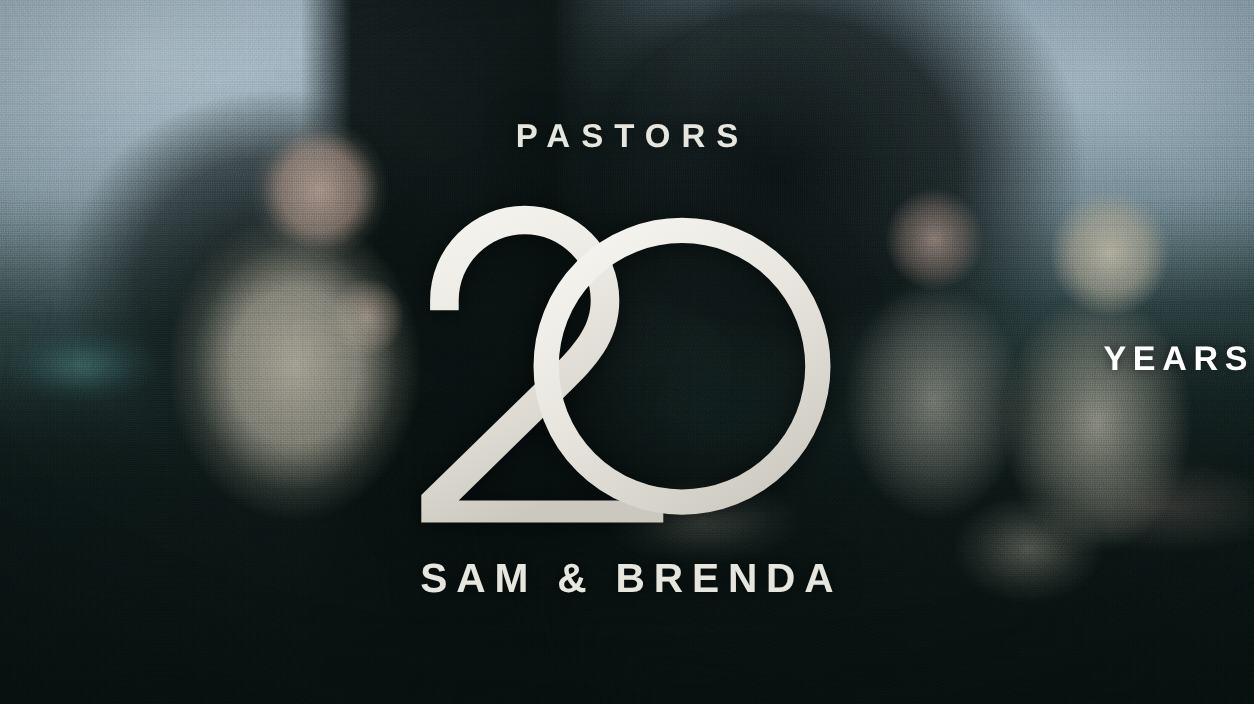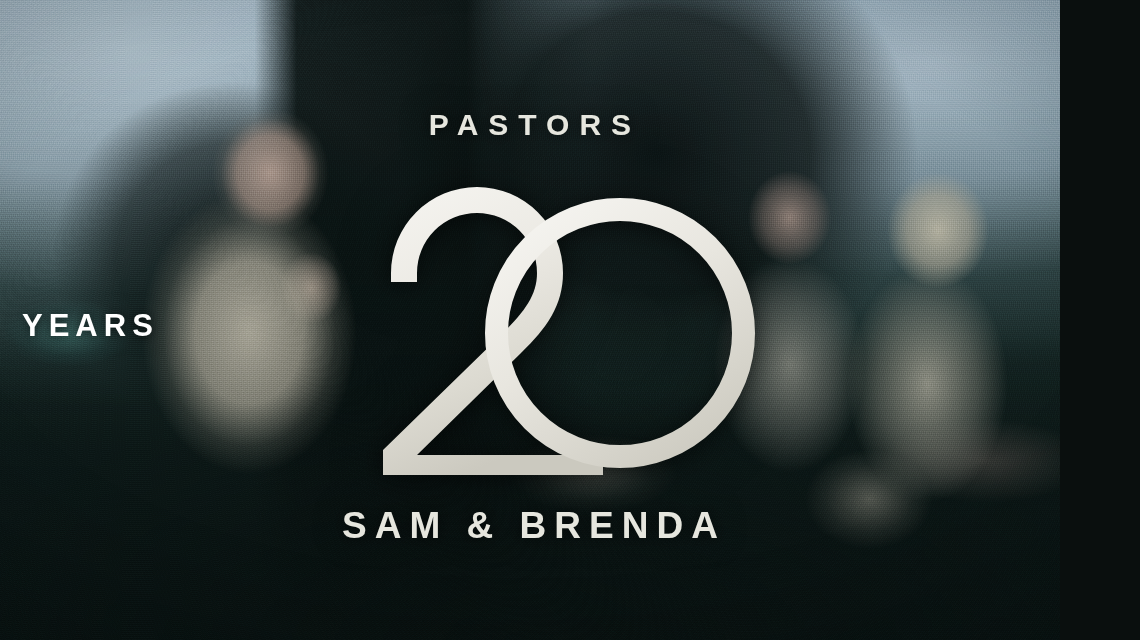--- a/index.html
+++ b/index.html
@@ -1,20 +1,20 @@
 <!DOCTYPE html>
 <html><head>
 <meta charset="utf-8">
 <style>
   html,body{margin:0;padding:0;background:#0a0f0e;}
   body{font-family:"Liberation Sans",sans-serif;}
 
   #stage{
     position:relative;
-    width:1060px;height:640px;
+    width:1140px;height:640px;
     overflow:hidden;
     background:#12201e;
   }
 
   
   .bg-layer{position:absolute;inset:0;}
 
   #bg-base{
     background:
       radial-gradient(115% 90% at 12% 8%,  rgba(205,222,234,0.95) 0%, rgba(186,206,221,0.80) 22%, rgba(120,150,160,0.25) 42%, rgba(20,38,38,0) 62%),
@@ -123,21 +123,21 @@
     left:355px; top:165px;
     width:430px; height:310px;
     filter:drop-shadow(0 2px 10px rgba(0,0,0,.45)) drop-shadow(0 0 26px rgba(0,0,0,.30));
   }
   #mark svg{display:block;width:100%;height:100%;}
 
   #years-text{
     position:absolute;
     left:0;right:0;
     top:308px;
-    text-align:left;
+    text-align:right;
     color:#ffffff;
     font-weight:700;
     font-size:31px;
     letter-spacing:6px;
     text-indent:6px;
     white-space:nowrap;
     text-shadow:0 0 10px rgba(0,0,0,.55), 0 0 22px rgba(0,0,0,.35);
     padding-left:16px;
   }
 </style>

